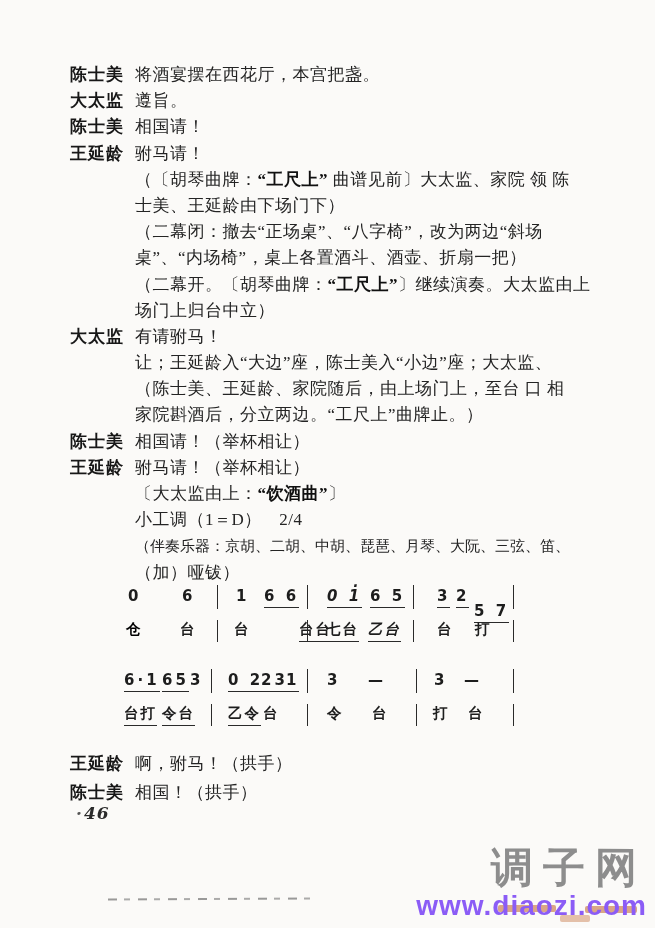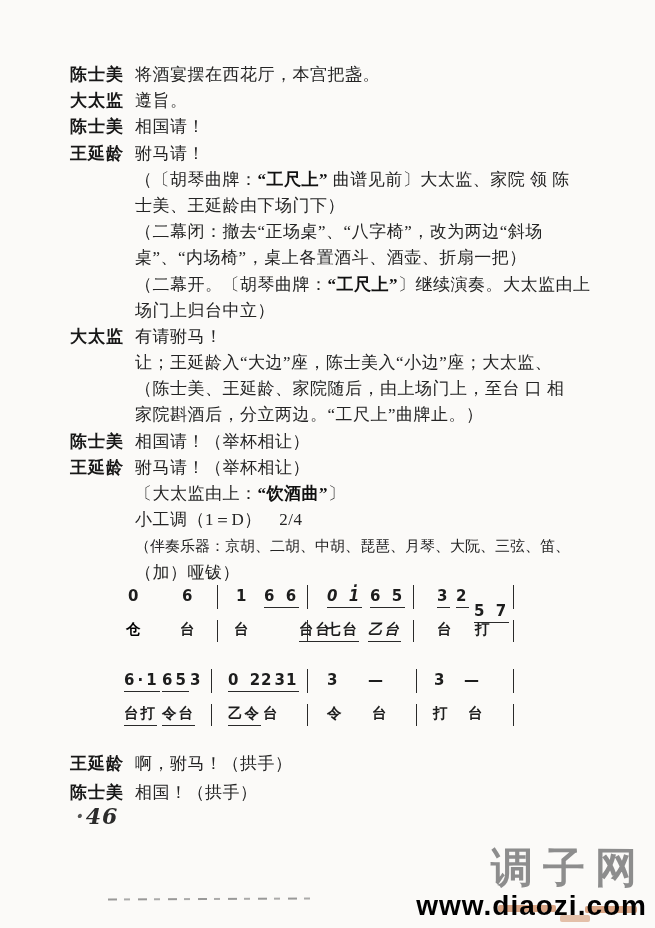--- a/index.html
+++ b/index.html
@@ -33,35 +33,35 @@
   .perc .tok{font-family:"Liberation Serif","DejaVu Serif",serif;font-size:14.5px;letter-spacing:2px;}
   .tok.u{border-bottom:1.6px solid #2a2a2a;padding-bottom:2px;}
   .tok.heavy{font-weight:900;color:#000;}
   .tok.oct{position:absolute;}
   .tok.oct::after{content:"\00B7";position:absolute;top:-9px;right:1px;font-size:14px;font-weight:900;}
   .bar{position:absolute;top:-2px;height:24px;border-left:1.6px solid #2a2a2a;width:0;}
   .perc .bar{height:22px;top:0;}
   
   .pagenum{
     position:absolute;left:76px;top:803px;
-    font-size:22px;font-style:italic;font-weight:700;color:#2b2b2b;
+    font-size:17px;font-style:italic;font-weight:700;color:#2b2b2b;
     font-family:"DejaVu Serif","Liberation Serif",serif;letter-spacing:1px;
   }
   .pagenum::before{content:"\00B7";margin-right:1px;color:#555;}
   
   .artifact{
     position:absolute;left:108px;top:898px;width:205px;height:2px;
     background:repeating-linear-gradient(90deg,#4a4a4a 0 9px,transparent 9px 16px,#6a6a6a 16px 22px,transparent 22px 30px);
     opacity:.55;transform:rotate(-.3deg);
   }
   
   .wm{position:absolute;right:8px;bottom:6px;text-align:right;
       font-family:"Liberation Sans","DejaVu Sans",sans-serif;font-weight:700;}
   .wm-name{font-size:42px;color:#8d8d8d;letter-spacing:10px;line-height:44px;}
-  .wm-url{font-size:28px;color:#000000;letter-spacing:1px;line-height:32px;}
+  .wm-url{font-size:28px;color:#8b5cf6;letter-spacing:1px;line-height:32px;}
   .wm-orange{position:absolute;height:7px;background:#c97a4a;opacity:.65;border-radius:2px;filter:blur(.6px);}
   .wm-o1{left:498px;top:905px;width:58px;}
   .wm-o2{left:585px;top:906px;width:52px;}
   .wm-o3{left:560px;top:915px;width:30px;opacity:.45;}
 </style>
 </head>
 <body>
 
 <div class="page">
 

